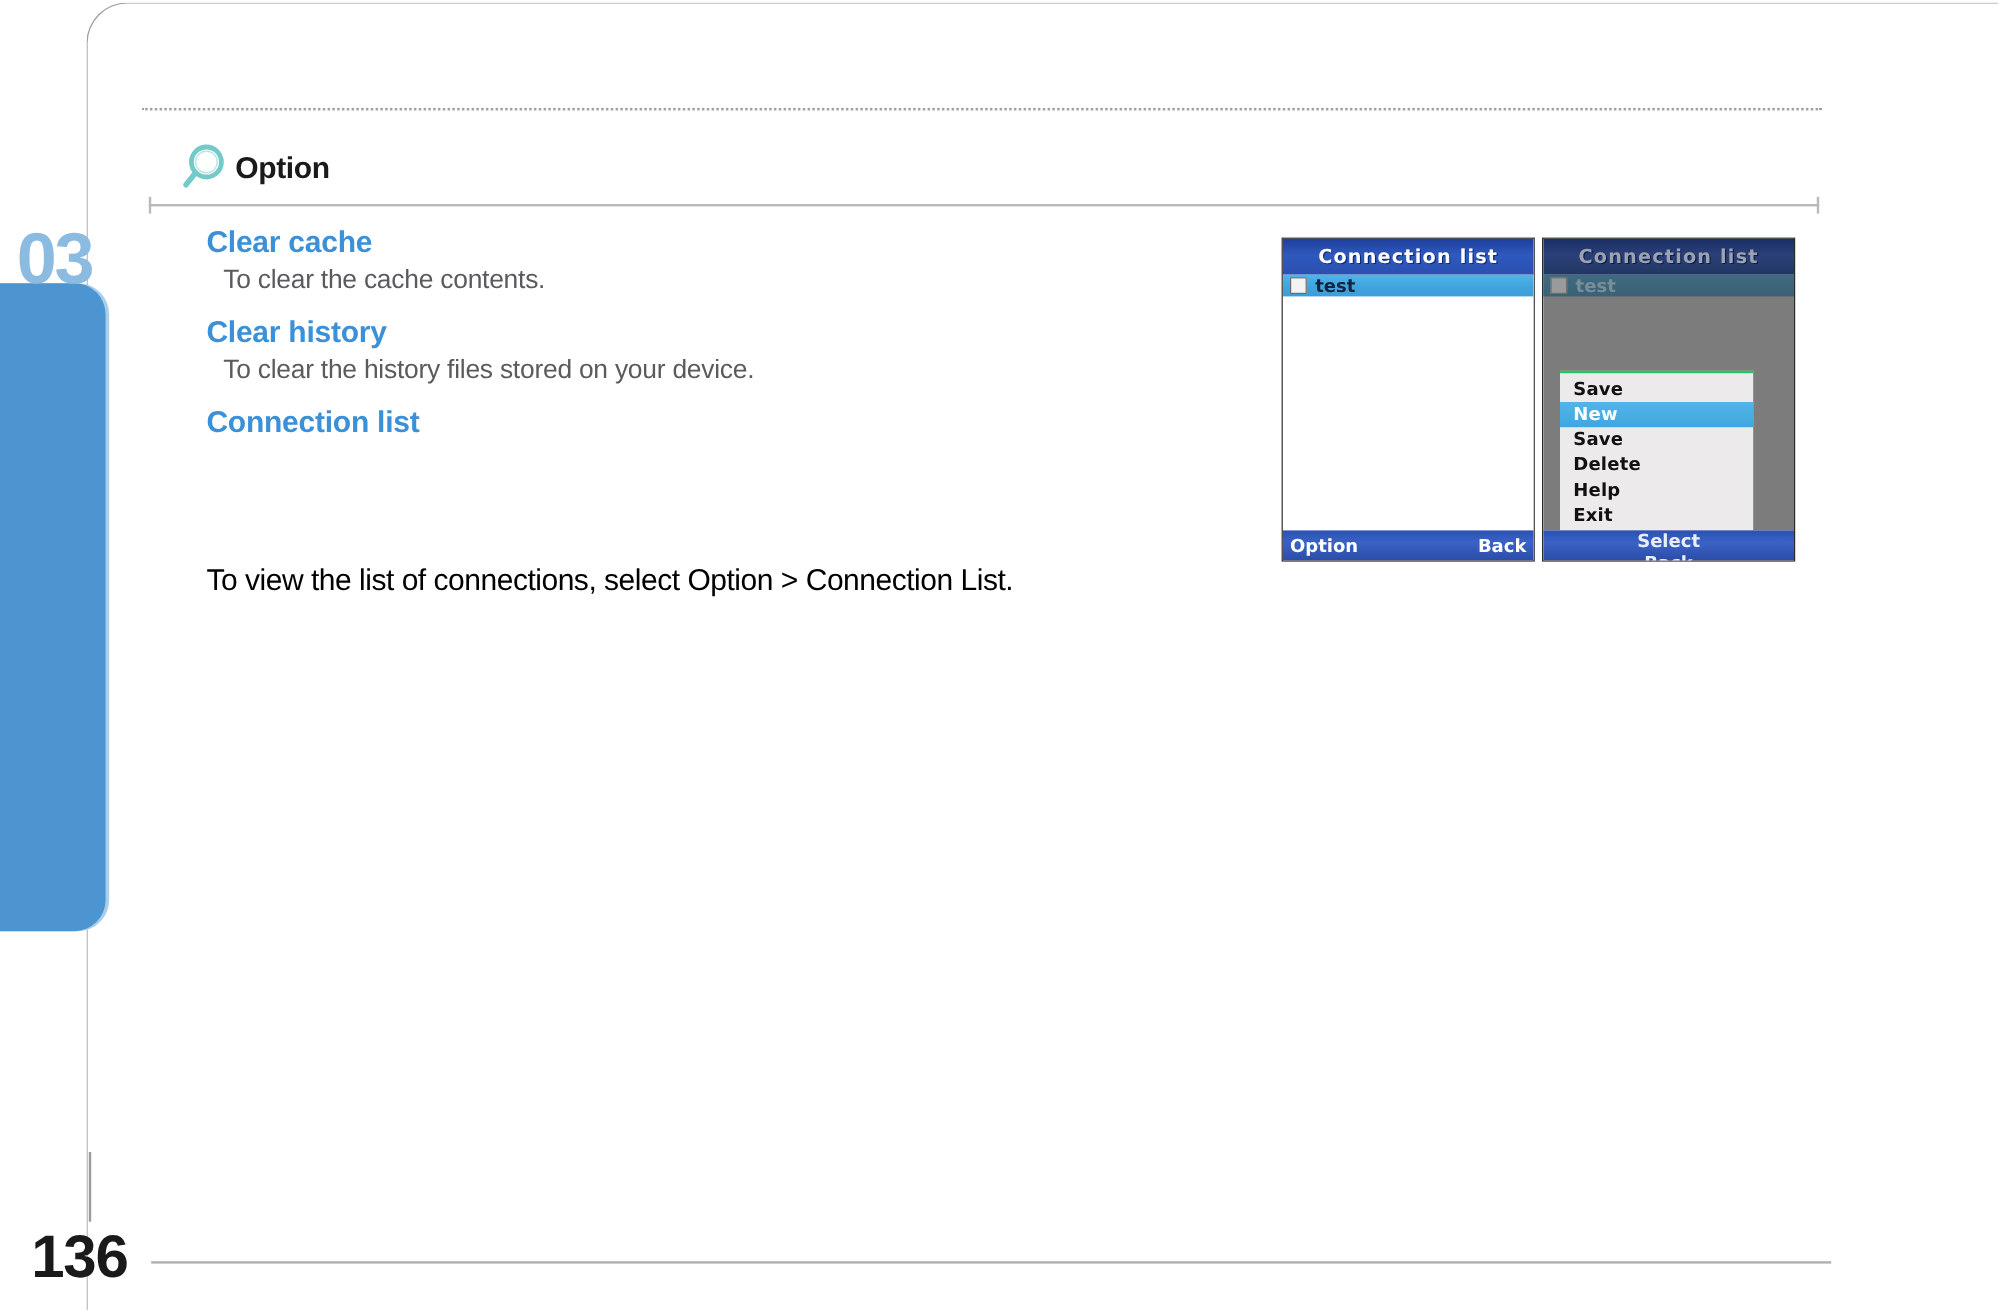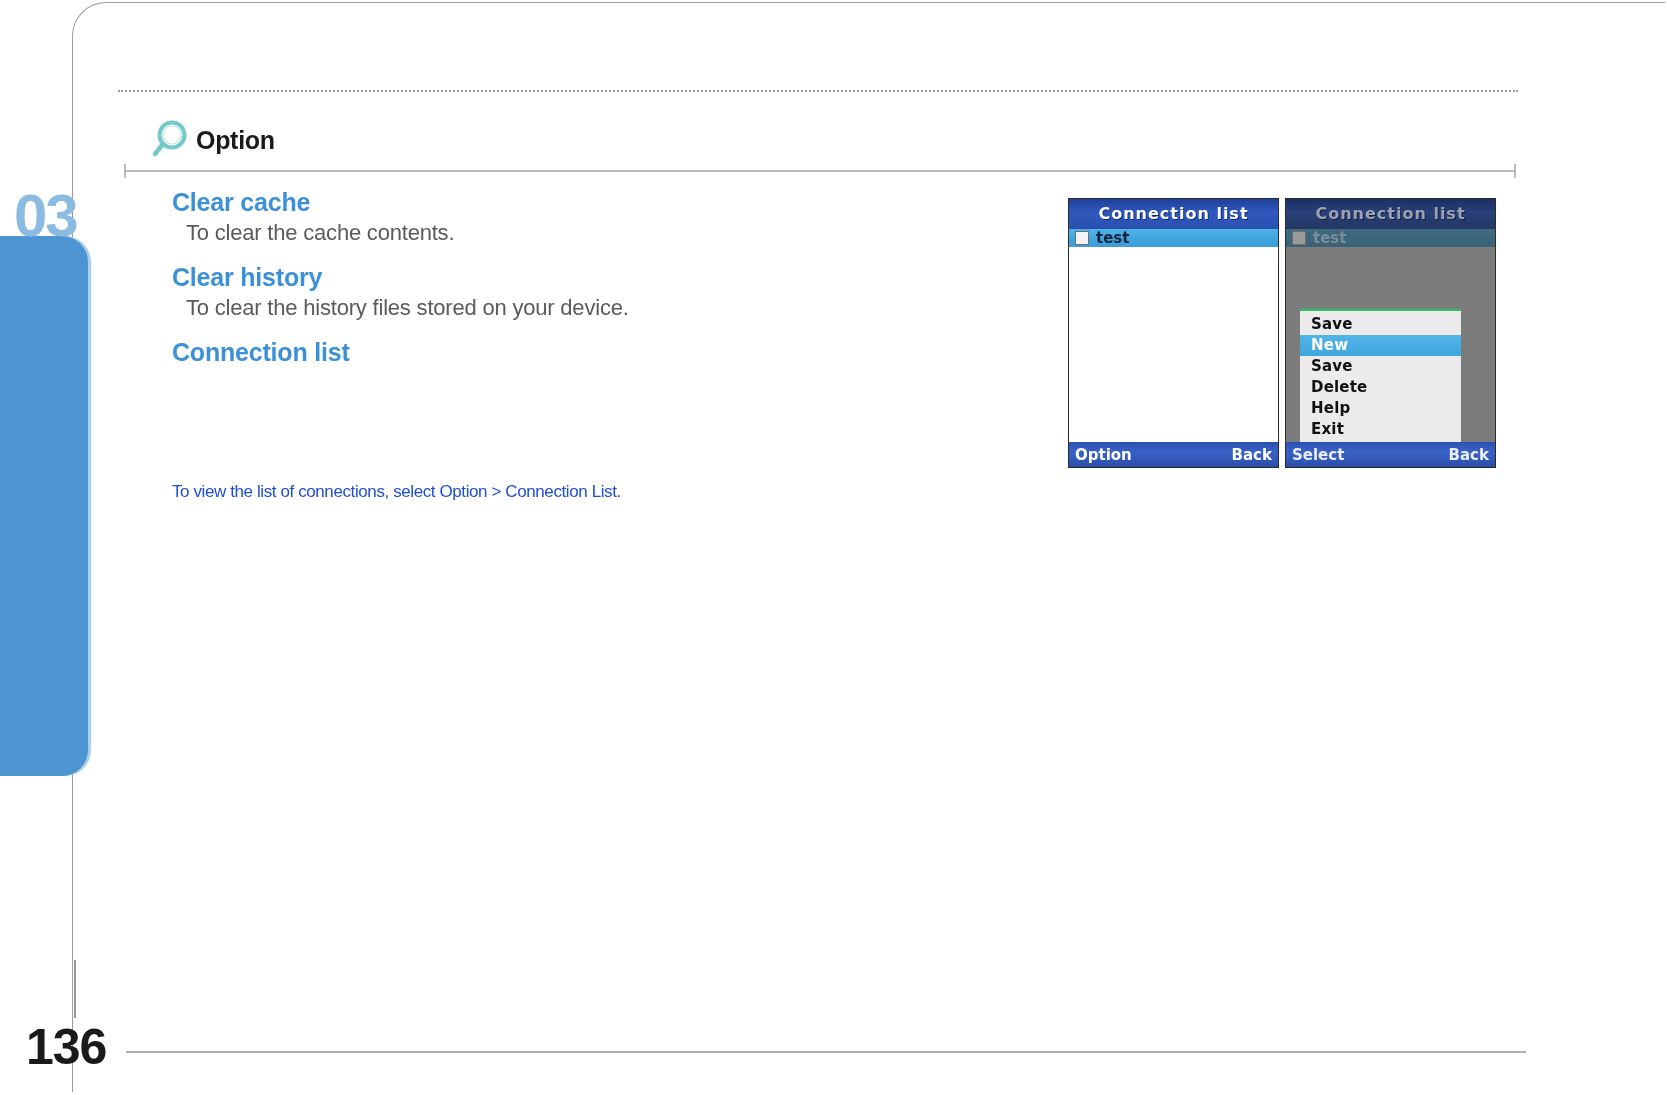--- a/index.html
+++ b/index.html
@@ -142,24 +142,24 @@
   }
 
   
   #body-paragraphs {
     position: absolute;
     left: 172px;
     top: 470px;
     width: 1300px;
   }
   .body-line {
-    font-size: 17px;
-    color: #1d4ed8;
+    font-size: 25px;
+    color: #000000;
     letter-spacing: -0.4px;
-    margin: 12px 0 8px 0;
+    margin: 0 0 8px 0;
     white-space: nowrap;
   }
 
   
   #phone-shots {
     position: absolute;
     left: 1068px;
     top: 198px;
     display: flex;
     gap: 6px;
@@ -256,21 +256,21 @@
     display: flex;
     align-items: center;
     justify-content: space-between;
     padding: 0 6px;
     box-sizing: border-box;
     background: linear-gradient(to bottom, #2c51b4 0%, #3a62c6 40%, #2b4da8 100%);
     font-size: 15px;
     font-weight: bold;
   }
   .phone-a .softkey-bar { color: #ffffff; }
-  .phone-b .softkey-bar { color: #e9eef8; }
+  .phone-b .softkey-bar { color: #e9eef8; flex-direction: column; }
 
   
   #page-number {
     position: absolute;
     left: 26px;
     top: 1018px;
     font-size: 50px;
     font-weight: bold;
     color: #1a1a1a;
     letter-spacing: -1px;

